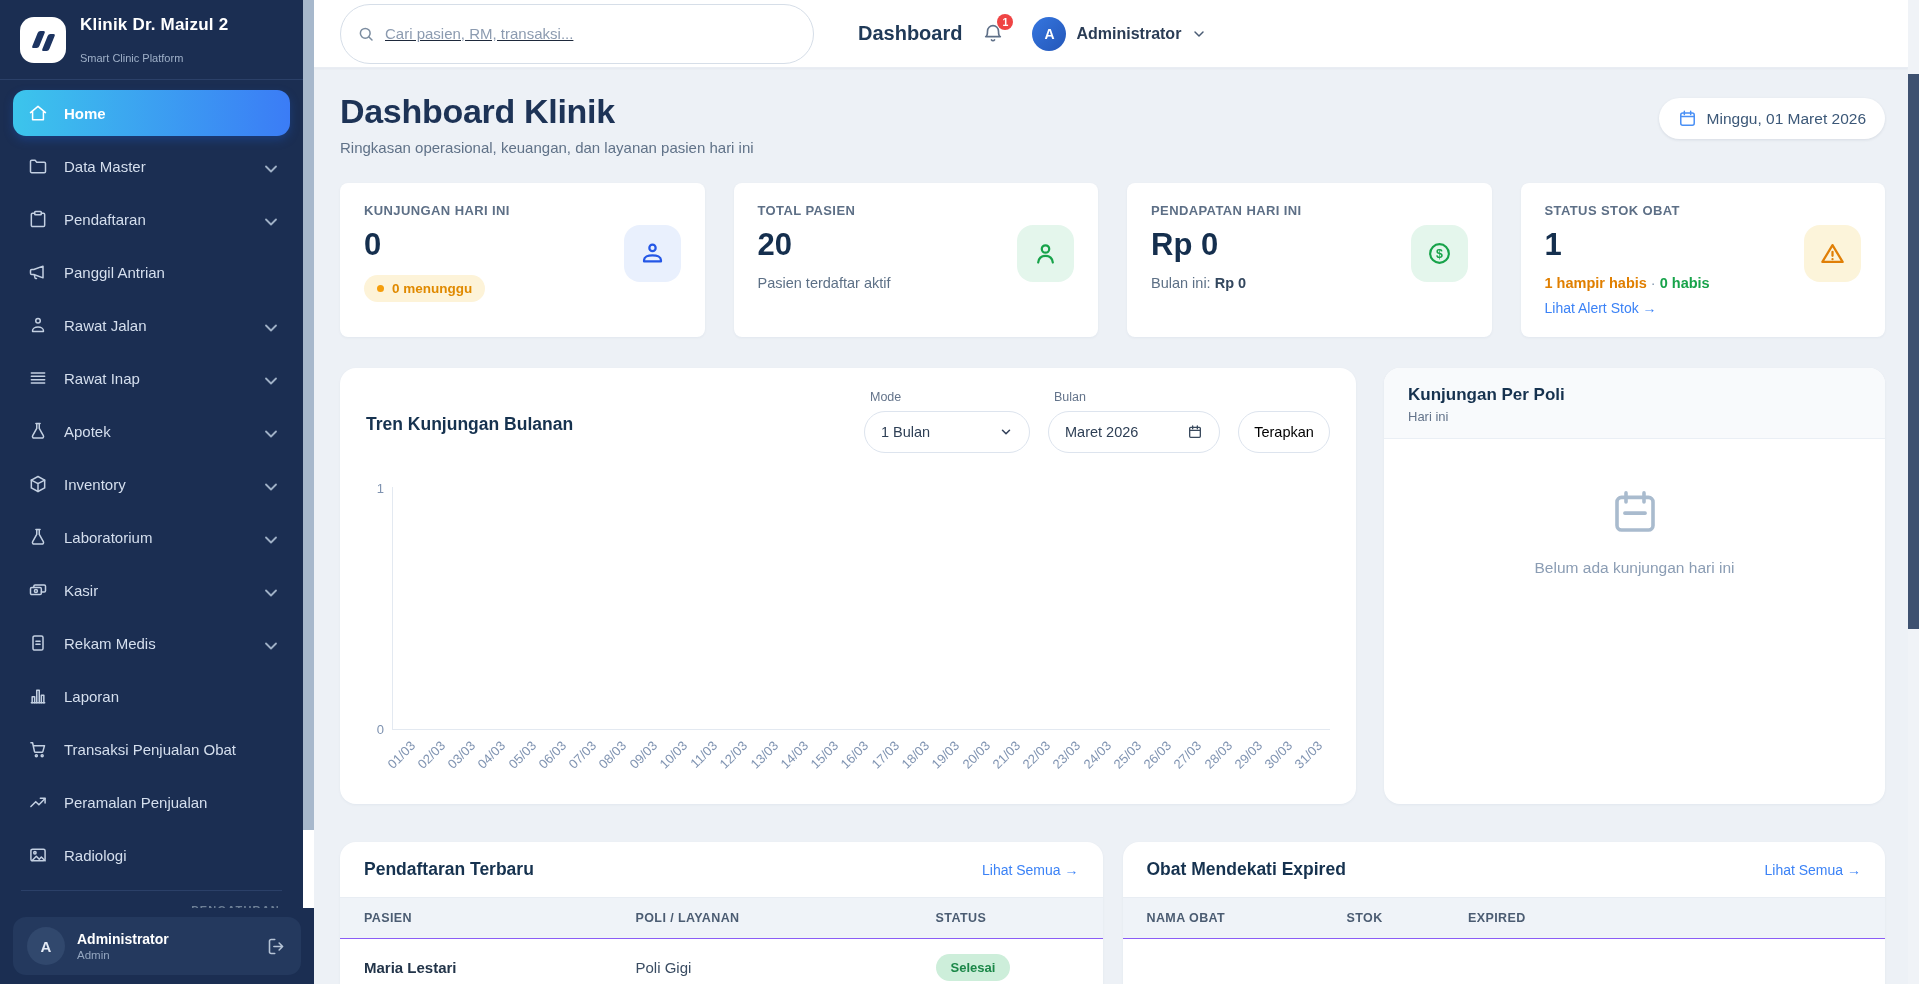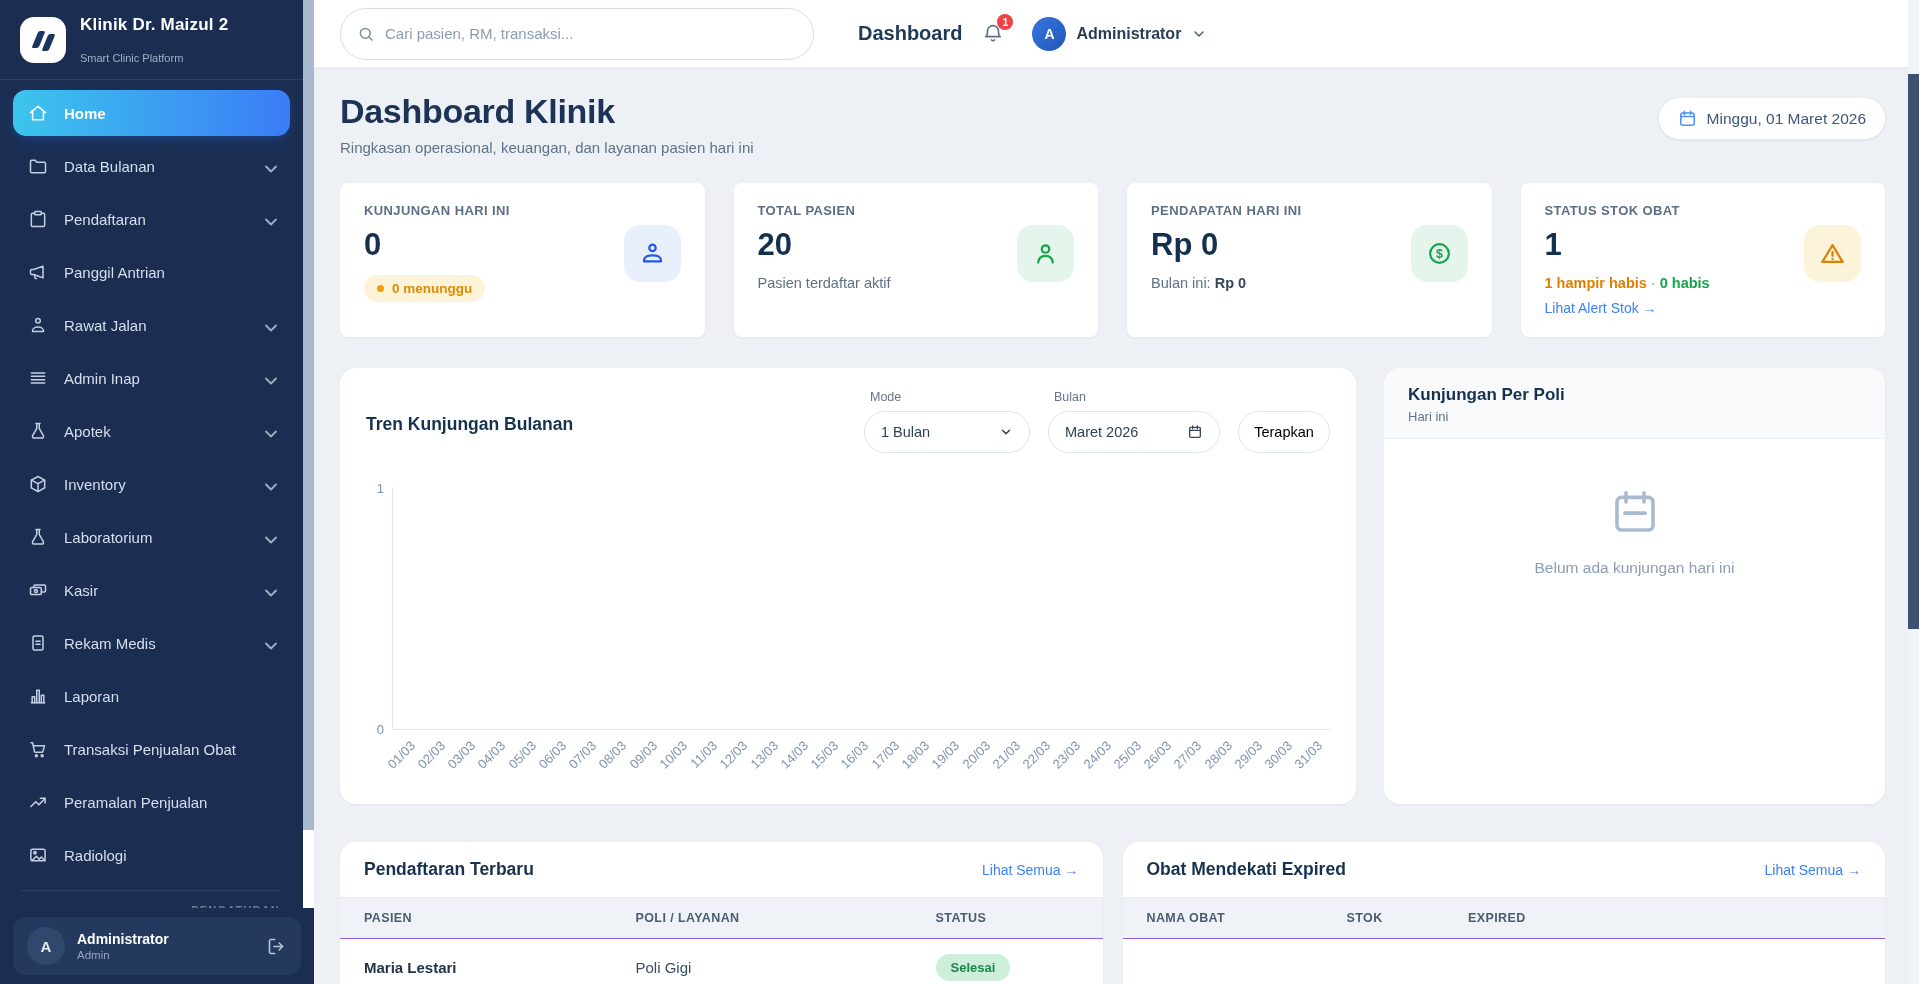--- a/index.html
+++ b/index.html
@@ -31,21 +31,21 @@
   .sb-panel { position:absolute; left:0; right:0; bottom:0; height:76px; background:#1b2e52; display:flex; align-items:center; padding:0 13px; }
   .user-card { flex:1; background:#24395e; border-radius:13px; height:58px; display:flex; align-items:center; gap:12px; padding:0 14px; cursor:pointer; }
   .sb-avatar { width:38px; height:38px; border-radius:50%; background:#31486d; color:#e4ebf5; font-size:15px; font-weight:700; display:flex; align-items:center; justify-content:center; flex:none; }
   .u-name { font-size:14px; font-weight:700; color:#fff; }
   .u-role { font-size:11.5px; color:#93a5bf; margin-top:2px; }
   .logout { margin-left:auto; width:21px; height:21px; color:#b6c4d6; cursor:pointer; }
 
   
   .main { margin-left:314px; margin-right:11px; }
   .topbar { height:68px; background:#fff; display:flex; align-items:center; padding:0 26px; border-bottom:1px solid #e9edf3; box-shadow:0 1px 2px rgba(16,38,73,.04); }
-  .search-box { width:474px; height:52px; border:1.5px solid #d6dee8; border-radius:999px; display:flex; align-items:center; padding:0 16px; gap:10px; background:#fff; }
+  .search-box { width:474px; height:60px; border:1.5px solid #d6dee8; border-radius:999px; display:flex; align-items:center; padding:0 16px; gap:10px; background:#fff;text-decoration:underline; }
   .search-box svg { width:18px; height:18px; color:#7c8da0; flex:none; }
   .search-box input { border:none; outline:none; flex:1; font-size:15px; color:#33475e; font-family:"Liberation Sans",sans-serif; background:transparent; }
   .search-box input::placeholder { color:#8c9bb0; }
   .tb-right { display:flex; align-items:center; margin-left:44px; }
   .tb-title { font-size:20px; font-weight:700; color:#203a58; }
   .bell-wrap { position:relative; margin-left:20px; cursor:pointer; width:24px; height:24px; }
   .bell-wrap svg { width:22px; height:22px; color:#5f7088; }
   .notif-badge { position:absolute; top:-8px; right:-7px; min-width:16px; height:16px; border-radius:8px; background:#ef4444; color:#fff; font-size:10.5px; font-weight:700; display:flex; align-items:center; justify-content:center; padding:0 4px; }
   .tb-user { display:flex; align-items:center; gap:10px; margin-left:26px; cursor:pointer; }
   .tb-avatar { width:34px; height:34px; border-radius:50%; background:linear-gradient(135deg,#3576e0,#2457b8); color:#fff; font-size:14px; font-weight:700; display:flex; align-items:center; justify-content:center; }
@@ -151,21 +151,21 @@
           </svg>
         </span>
       <span>Home</span>
     </div>
     <div class="nav-item">
       <span class="ni-icon">
           <svg viewBox="0 0 24 24" fill="none" stroke="currentColor" stroke-width="1.8" stroke-linecap="round" stroke-linejoin="round">
             <path d="M3 6.5A1.5 1.5 0 0 1 4.5 5h4l2 2.5h9A1.5 1.5 0 0 1 21 9v9.5a1.5 1.5 0 0 1-1.5 1.5h-15A1.5 1.5 0 0 1 3 18.5Z"></path>
           </svg>
         </span>
-      <span>Data Bulanan</span>
+      <span>Data Master</span>
       <span class="chev"><svg viewBox="0 0 24 24" fill="none" stroke="currentColor" stroke-width="2.2" stroke-linecap="round" stroke-linejoin="round">
             <path d="m6 9 6 6 6-6"></path>
           </svg></span>
     </div>
     <div class="nav-item">
       <span class="ni-icon">
           <svg viewBox="0 0 24 24" fill="none" stroke="currentColor" stroke-width="1.8" stroke-linecap="round" stroke-linejoin="round">
             <rect x="8" y="3" width="8" height="4" rx="1"></rect>
             <path d="M16 5h2.5A1.5 1.5 0 0 1 20 6.5v13a1.5 1.5 0 0 1-1.5 1.5h-13A1.5 1.5 0 0 1 4 19.5v-13A1.5 1.5 0 0 1 5.5 5H8"></path>
           </svg>
@@ -195,21 +195,21 @@
       <span class="chev"><svg viewBox="0 0 24 24" fill="none" stroke="currentColor" stroke-width="2.2" stroke-linecap="round" stroke-linejoin="round">
             <path d="m6 9 6 6 6-6"></path>
           </svg></span>
     </div>
     <div class="nav-item">
       <span class="ni-icon">
           <svg viewBox="0 0 24 24" fill="none" stroke="currentColor" stroke-width="1.8" stroke-linecap="round">
             <path d="M4 6h16M4 10h16M4 14h16M4 18h16"></path>
           </svg>
         </span>
-      <span>Admin Inap</span>
+      <span>Rawat Inap</span>
       <span class="chev"><svg viewBox="0 0 24 24" fill="none" stroke="currentColor" stroke-width="2.2" stroke-linecap="round" stroke-linejoin="round">
             <path d="m6 9 6 6 6-6"></path>
           </svg></span>
     </div>
     <div class="nav-item">
       <span class="ni-icon">
           <svg viewBox="0 0 24 24" fill="none" stroke="currentColor" stroke-width="1.8" stroke-linecap="round" stroke-linejoin="round">
             <path d="M9.5 3h5M10.5 3v5.8L5.6 17.5a2 2 0 0 0 1.8 3h9.2a2 2 0 0 0 1.8-3L13.5 8.8V3"></path>
           </svg>
         </span>

